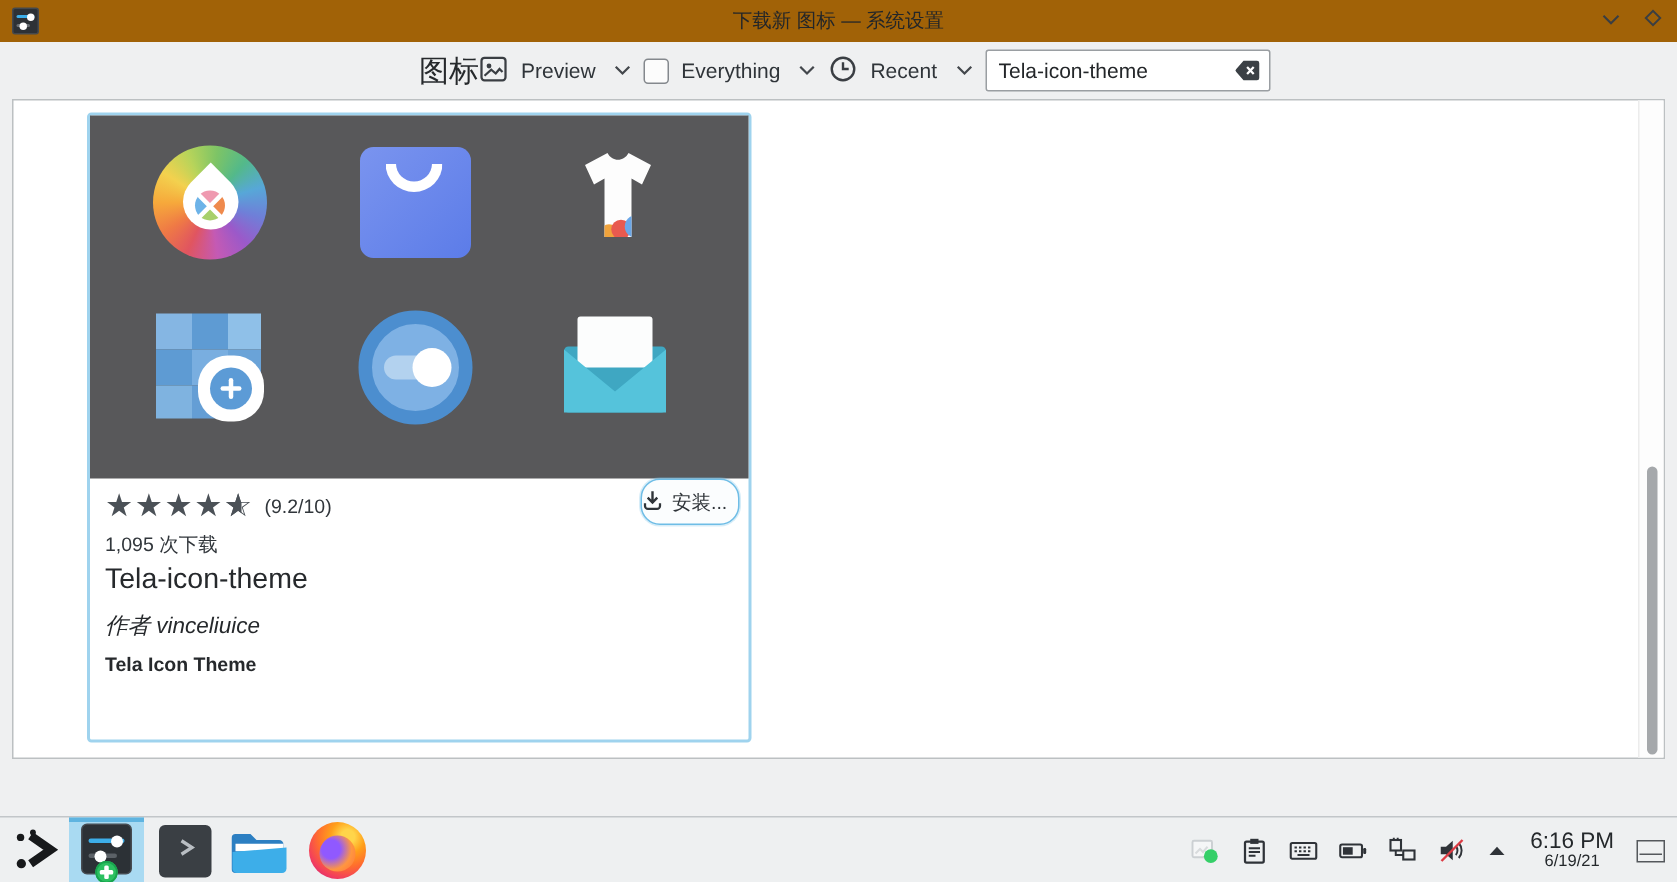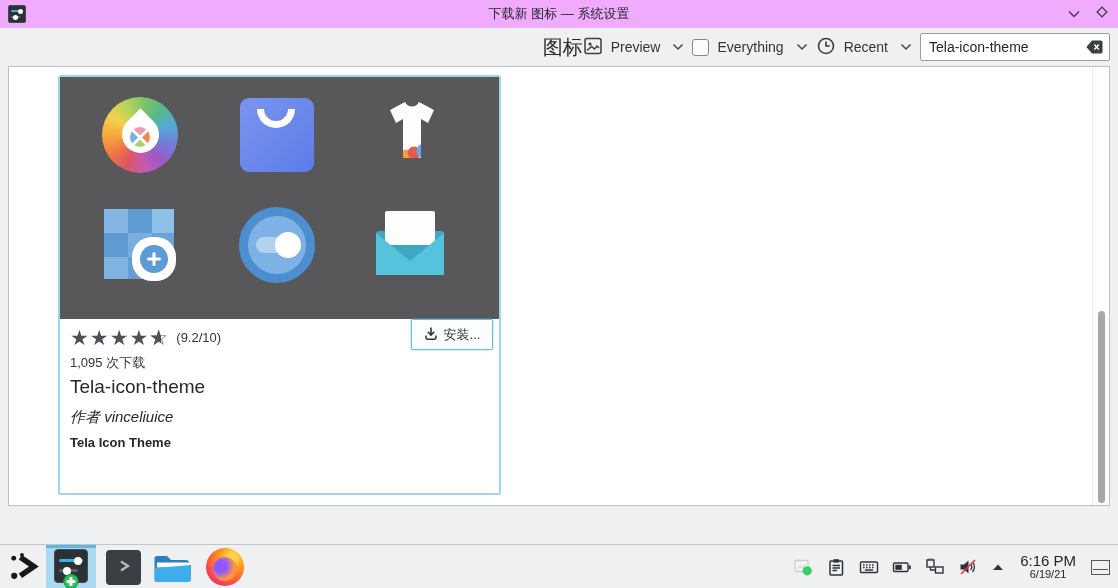--- a/index.html
+++ b/index.html
@@ -1,33 +1,33 @@
 <!DOCTYPE html>
 <html><head>
 <meta charset="utf-8">
 <style>
   html,body{margin:0;padding:0}
   body{font-family:"Liberation Sans","DejaVu Sans",sans-serif;background:#3a3a3a}
   .screen{position:relative;width:1118px;height:588px;background:#eff0f1;overflow:hidden}
 
   
-  .titlebar{position:absolute;left:0;top:0;width:100%;height:28px;background:#f0abfc}
+  .titlebar{position:absolute;left:0;top:0;width:100%;height:28px;background:#a16207}
   .tb-appicon{position:absolute;left:8px;top:5px;width:18px;height:18px;background:#2d3136;border-radius:2px;border:1px solid #44494e;box-sizing:border-box}
   .tb-appicon .tr{position:absolute;left:2px;right:2px;height:2px;border-radius:1px}
   .tb-appicon .tr1{top:4px;background:#3daee9}
   .tb-appicon .tr2{top:10px;background:#6a6f75;right:5px}
   .tb-appicon .kn{position:absolute;width:5px;height:5px;border-radius:50%;background:#fff}
   .tb-appicon .k1{left:9px;top:2.5px}
   .tb-appicon .k2{left:4px;top:8.5px}
   .tb-title{position:absolute;left:0;right:0;top:0;height:28px;line-height:28px;text-align:center;font-size:13px;color:#232629}
   .tb-controls{position:absolute;right:8px;top:0;height:28px;display:flex;align-items:center;gap:12px}
   .tb-btn{width:16px;height:16px;display:flex;align-items:center;justify-content:center}
 
   
-  .header{position:absolute;left:0;top:28px;width:100%;height:38px;display:flex;align-items:center;justify-content:flex-end;box-sizing:border-box;padding:0 8px 0 16px}
+  .header{position:absolute;left:0;top:28px;width:100%;height:38px;display:flex;align-items:center;justify-content:center;box-sizing:border-box;padding:0 8px 0 16px}
   .page-title{font-size:20px;color:#26292c}
   .header-right{display:flex;align-items:center;gap:8px}
   .dropdown{display:flex;align-items:center;gap:8px;font-size:14px;color:#2f3439;cursor:default}
   .dd-chevron{margin-left:4px;display:flex}
   .checkbox{width:17px;height:17px;border:1.5px solid #84888d;border-radius:3px;background:#fcfcfc;box-sizing:border-box}
   .search-box{position:relative;width:190px;height:28px;background:#fff;border:1px solid #9a9ea2;border-radius:2px;box-sizing:border-box}
   .search-box input{position:absolute;left:8px;top:0;width:140px;height:26px;border:0;outline:0;font-size:14px;color:#232629;font-family:inherit;background:transparent;padding:0}
   .search-clear{position:absolute;right:5px;top:5px;width:18px;height:16px;display:flex}
 
   
@@ -51,21 +51,21 @@
   .tog{position:absolute;inset:0;border-radius:50%;background:#7eb1e4;border:9px solid #4c8ecf;box-sizing:border-box}
   .tog-pill{position:absolute;left:17px;top:30px;width:36px;height:16px;border-radius:8px;background:#b3d2ef}
   .tog-knob{position:absolute;left:36px;top:25px;width:26px;height:26px;border-radius:50%;background:#fff}
 
   
   .rating{position:absolute;left:10px;top:247px;height:26px;display:flex;align-items:center;gap:6px}
   .stars{font-size:21px;color:#4b5157;letter-spacing:1px;line-height:1}
   .star-half{position:relative;display:inline-block;width:1em}
   .star-half .half-fill{position:absolute;left:0;top:0;width:55%;overflow:hidden;white-space:nowrap}
   .rating-text{font-size:13px;color:#31363b}
-  .install-btn{position:absolute;right:6px;top:242px;width:82px;height:31px;border:1px solid #6fbde6;border-radius:2px;background:#fbfdfe;box-shadow:0 0 0 1px rgba(111,189,230,.28);display:flex;align-items:center;justify-content:center;gap:6px;font-size:13px;color:#2f3439;box-sizing:border-box;cursor:pointer}
+  .install-btn{position:absolute;right:6px;top:242px;width:66px;height:31px;border:1px solid #6fbde6;border-radius:13px;background:#fbfdfe;box-shadow:0 0 0 1px rgba(111,189,230,.28);display:flex;align-items:center;gap:6px;font-size:13px;color:#2f3439;box-sizing:border-box;cursor:pointer}
   .downloads{position:absolute;left:10px;top:277px;font-size:13px;color:#31363b}
   .entry-name{position:absolute;left:10px;top:299px;font-size:19px;color:#26292c}
   .entry-author{position:absolute;left:10px;top:331px;font-size:15px;font-style:italic;color:#26292c}
   .summary-title{position:absolute;left:10px;top:358px;font-size:13px;font-weight:bold;color:#26292c}
   .summary-1{position:absolute;left:10px;top:376px;font-size:13px;color:#3a3f44}
   .summary-2{position:absolute;left:10px;top:394px;font-size:13px;color:#3a3f44}
 
   
   .close-btn{position:absolute;left:1032px;top:519px;width:79px;height:36px;background:linear-gradient(#fdfdfd,#f2f3f3);border:1px solid #b4b8ba;border-radius:3px;box-sizing:border-box;display:flex;align-items:center;justify-content:center;font-size:13px;color:#2f3439;cursor:pointer}
 

